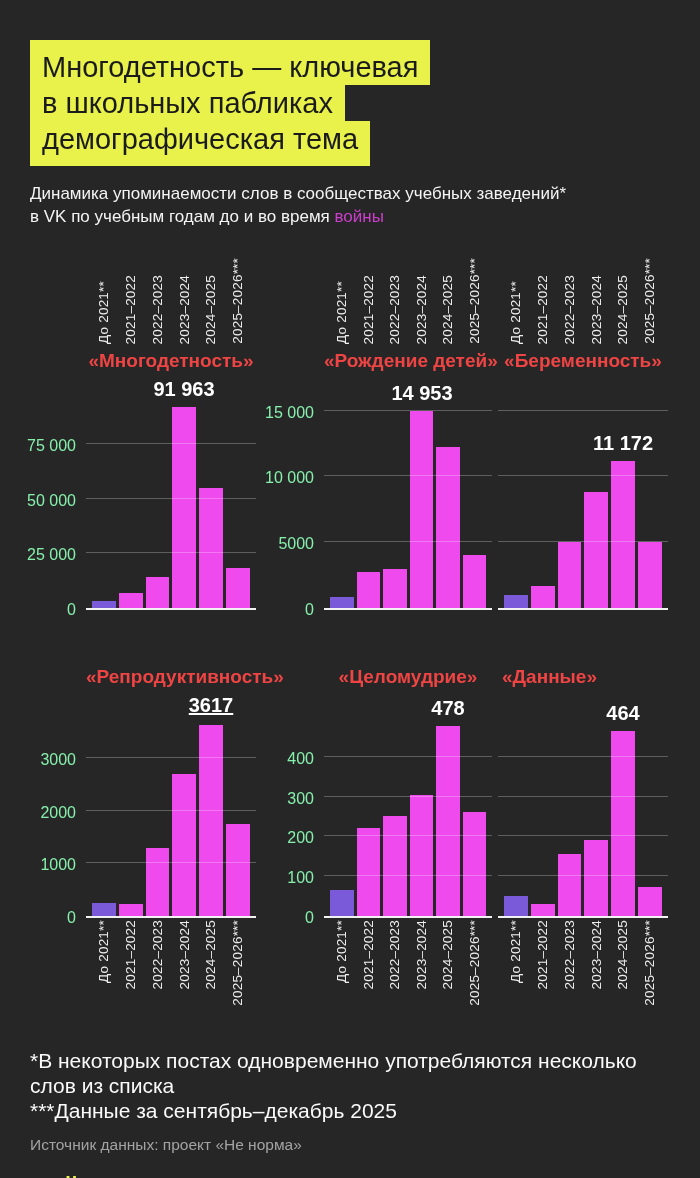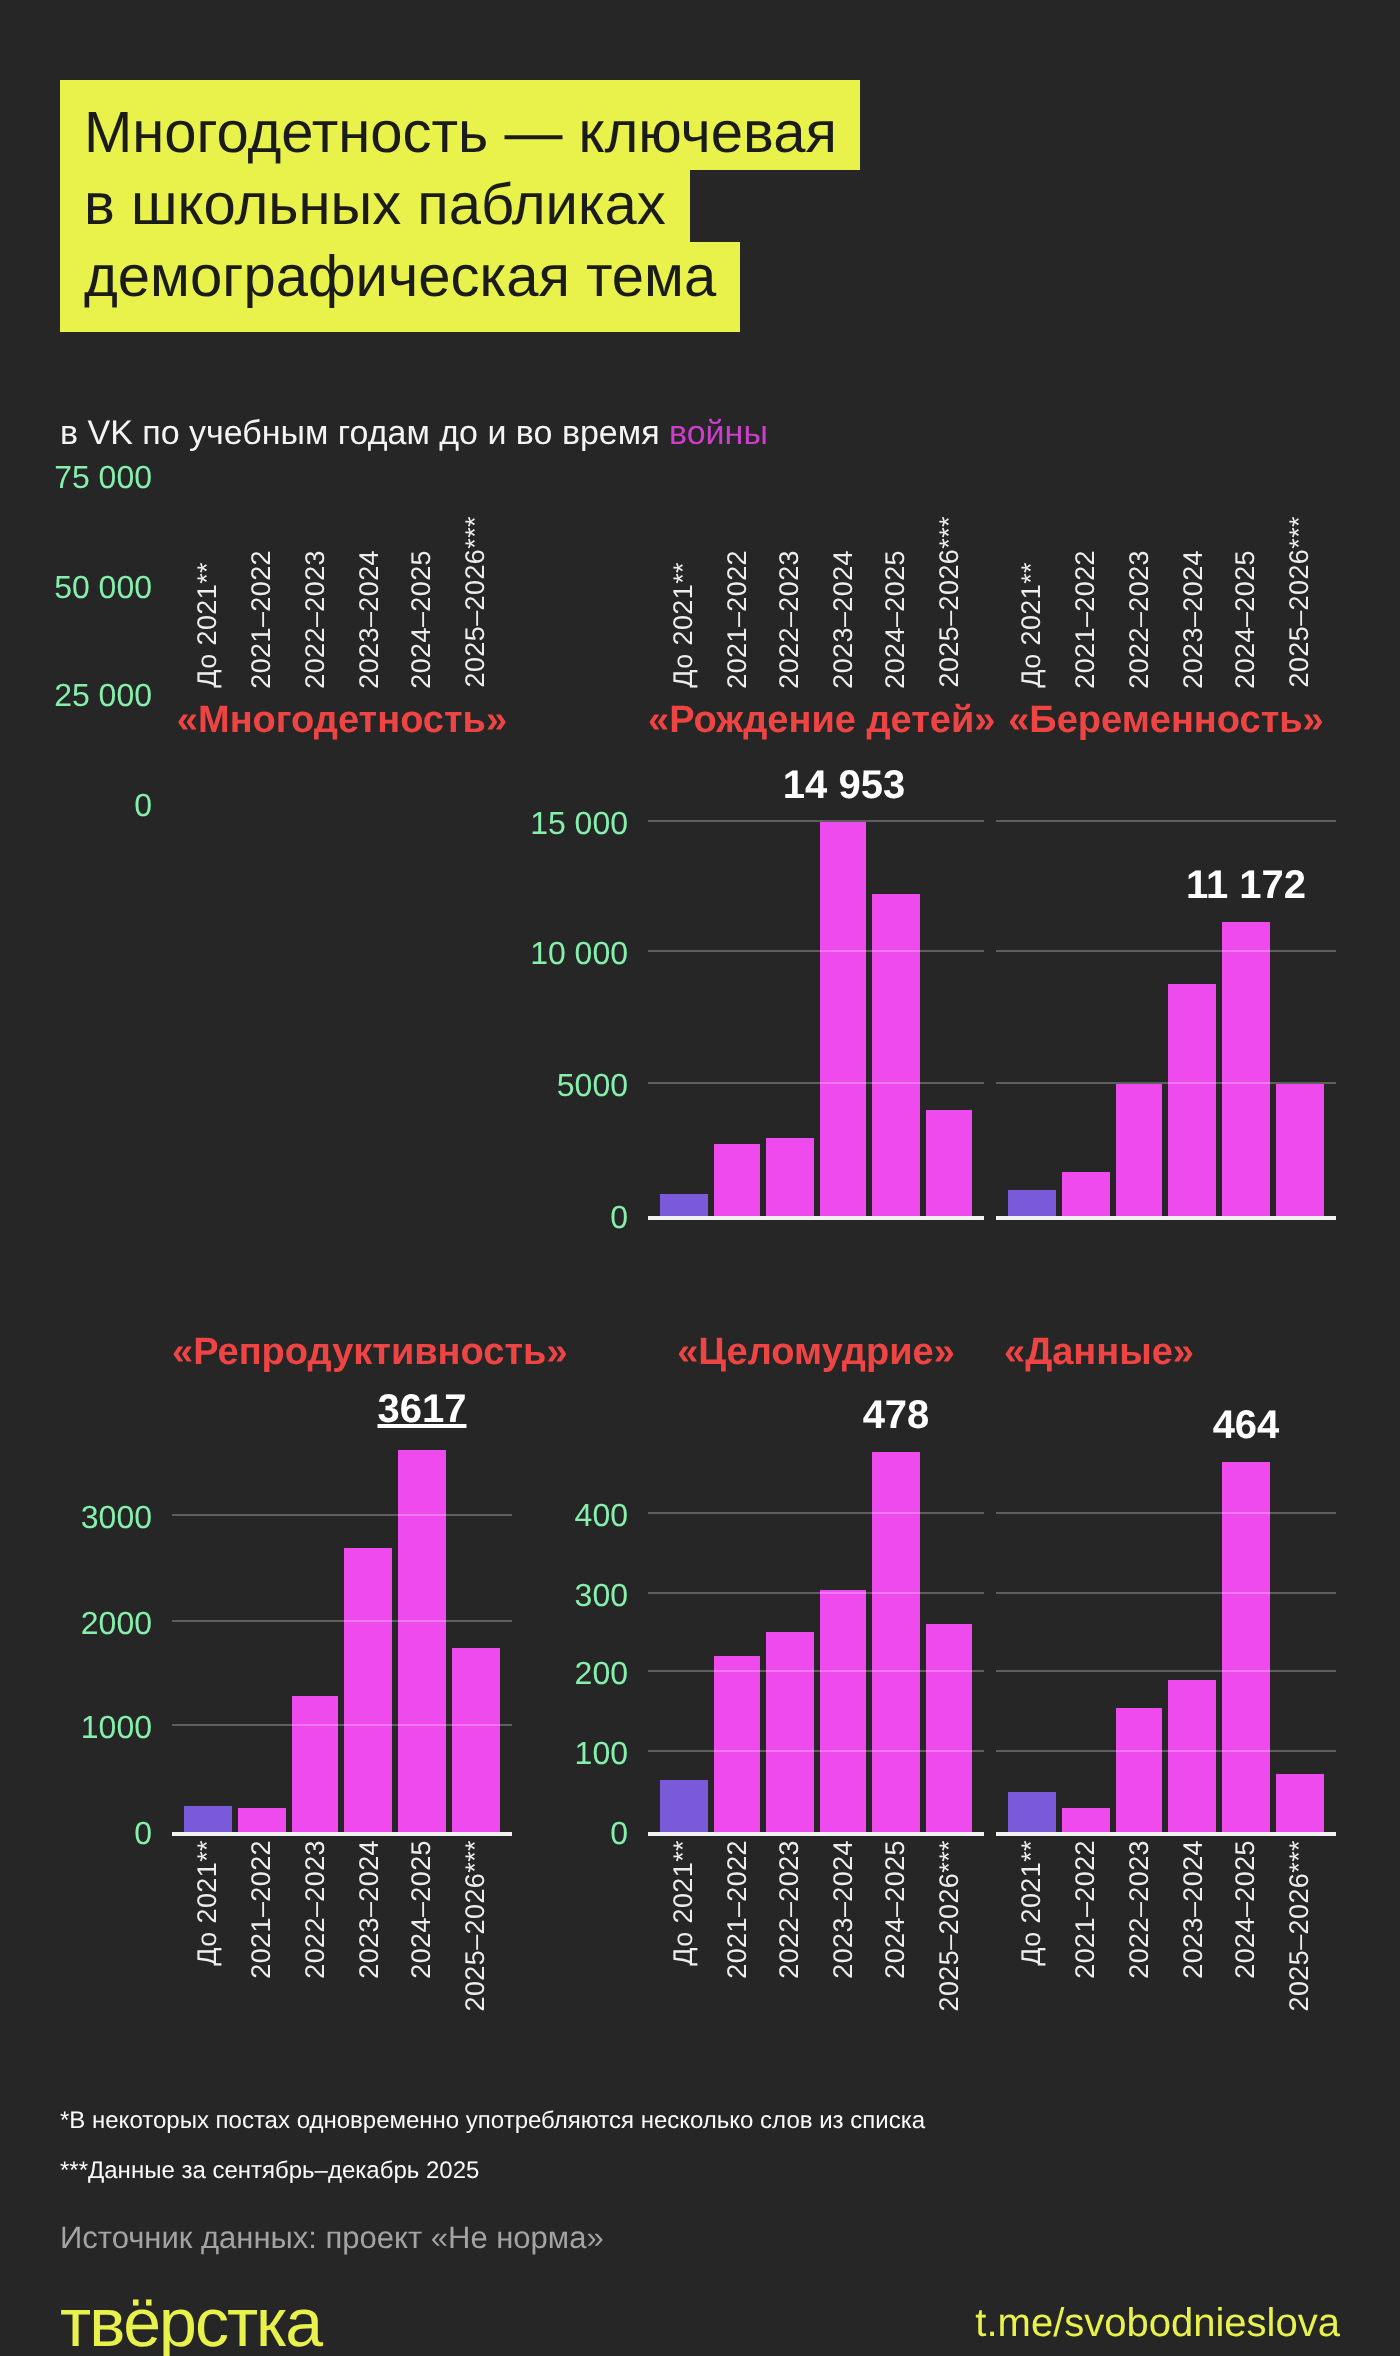--- a/index.html
+++ b/index.html
@@ -51,37 +51,37 @@
   .row-bottom .plot{height:198px;}
   .gridline{position:absolute; left:0; right:0; height:1px; background:var(--gridline);}
   .bars{position:absolute; inset:0; display:flex; align-items:flex-end; gap:3px; padding:0 6px;}
   .bar{flex:1; background:var(--bar-war);}
   .bar.pre-war{background:var(--bar-pre-war);}
   .peak-label{
     position:absolute; transform:translateX(-50%); white-space:nowrap;
     font-size:20px; font-weight:bold; color:#fff;
   }
   
-  .footnotes{margin-top:26px; font-size:12px; line-height:25px; color:#fafafa;}
+  .footnotes{margin-top:26px; font-size:21px; line-height:25px; color:#fafafa;}
   .source{margin-top:13px; font-size:15.5px; color:var(--source-gray);}
   .footer{margin-top:14px; display:flex; justify-content:space-between; align-items:center;}
   .logo{font-size:34px; color:var(--accent-yellow); letter-spacing:-1px;}
   .tg{font-size:20px; color:var(--accent-yellow);}
 </style>
 </head>
 <body>
 
 <header>
   <h1 class="title-box">
     <span class="title-line"><span class="hl">Многодетность — ключевая</span></span>
     <span class="title-line"><span class="hl">в школьных пабликах</span></span>
     <span class="title-line"><span class="hl">демографическая тема</span></span>
   </h1>
   <p class="subtitle">
-    <br>
+    <span>Динамика упоминаемости слов в сообществах учебных заведений*</span><br>
     <span>в VK по учебным годам до и во время</span>
     <span class="war">войны</span>
   </p>
 </header>
 
 <section class="charts-row row-top">
   <div class="chart-col c1 has-ylabels row-top">
     <div class="xlabels">
         <div class="xslot">
           <span class="xlabel">До 2021**</span>
@@ -102,20 +102,34 @@
           <span class="xlabel">2025–2026***</span>
         </div>
       </div>
     <div class="chart-title">«Многодетность»</div>
     <div class="chart-body">
       <div class="ylabels">
           <div class="ylabel" style="bottom: -9px;">0</div>
           <div class="ylabel" style="bottom: 45.5455px;">25 000</div>
           <div class="ylabel" style="bottom: 100.091px;">50 000</div>
           <div class="ylabel" style="bottom: 154.636px;">75 000</div>
+        </div>
+      <div class="plot">
+          <div class="bars">
+            <div class="bar pre-war" style="height: 6.54545px;"></div>
+            <div class="bar" style="height: 15.2727px;"></div>
+            <div class="bar" style="height: 30.5455px;"></div>
+            <div class="bar" style="height: 200.647px;"></div>
+            <div class="bar" style="height: 120px;"></div>
+            <div class="bar" style="height: 40.3636px;"></div>
+          </div>
+          <div class="gridline" style="bottom: 54.5455px;"></div>
+          <div class="gridline" style="bottom: 109.091px;"></div>
+          <div class="gridline" style="bottom: 163.636px;"></div>
+          <div class="peak-label" style="left: 98px; bottom: 206.647px;">91 963</div>
         </div>
     </div>
   </div>
   <div class="chart-col c2 has-ylabels row-top">
     <div class="xlabels">
         <div class="xslot">
           <span class="xlabel">До 2021**</span>
         </div>
         <div class="xslot">
           <span class="xlabel">2021–2022</span>

